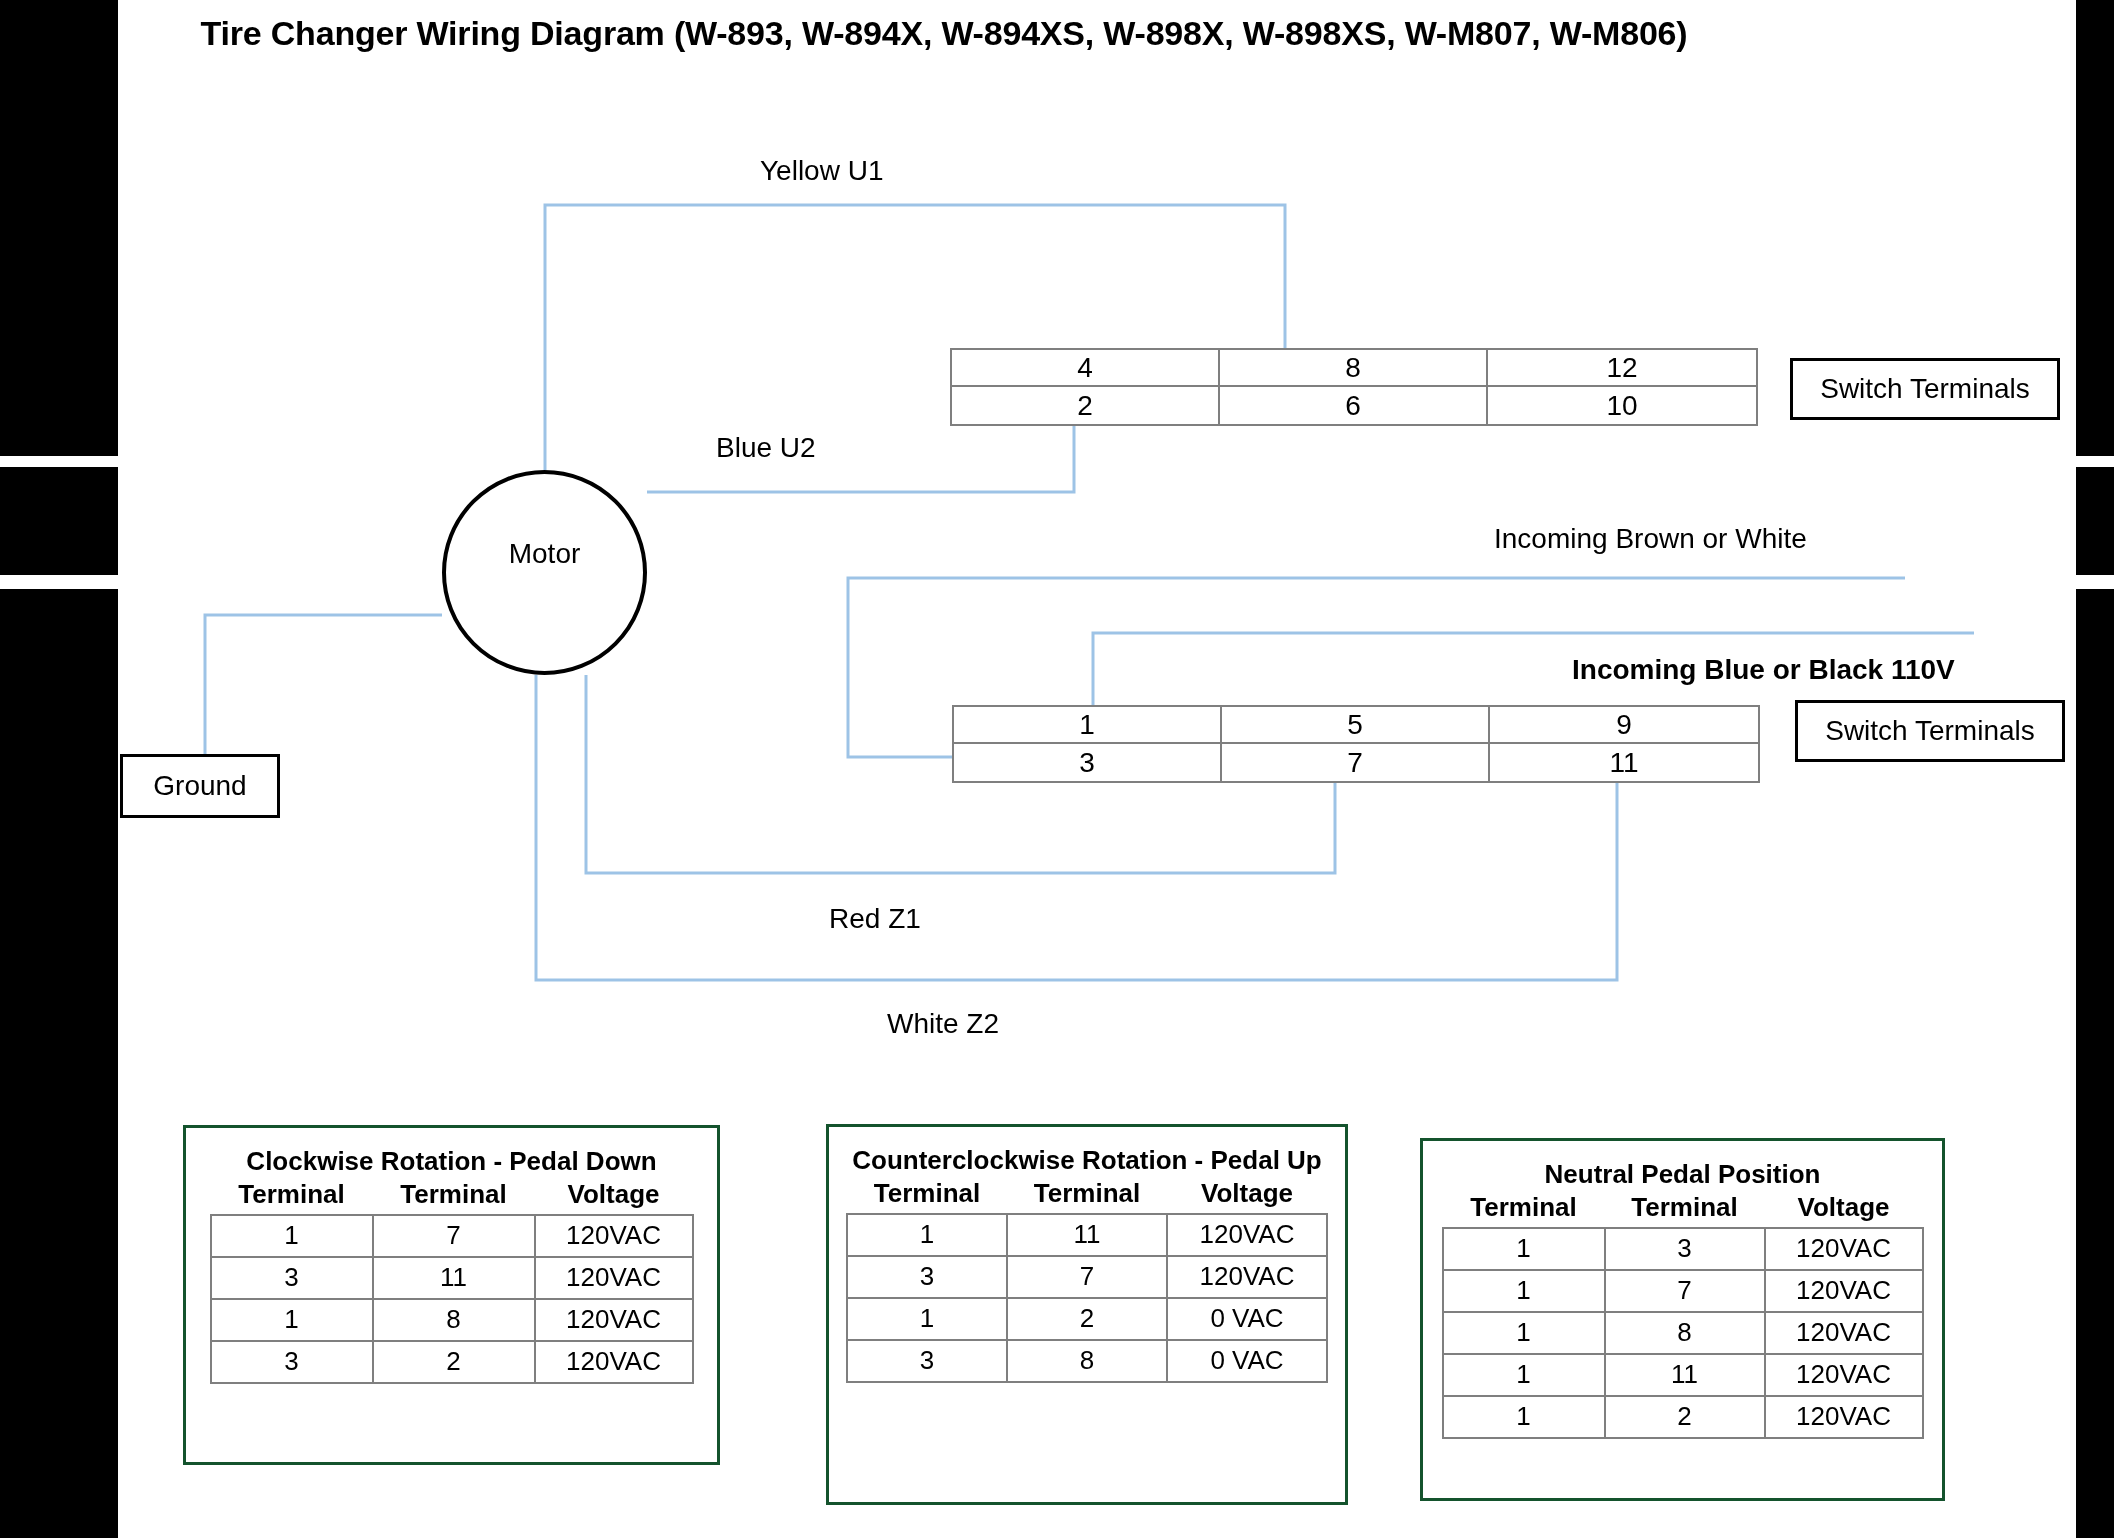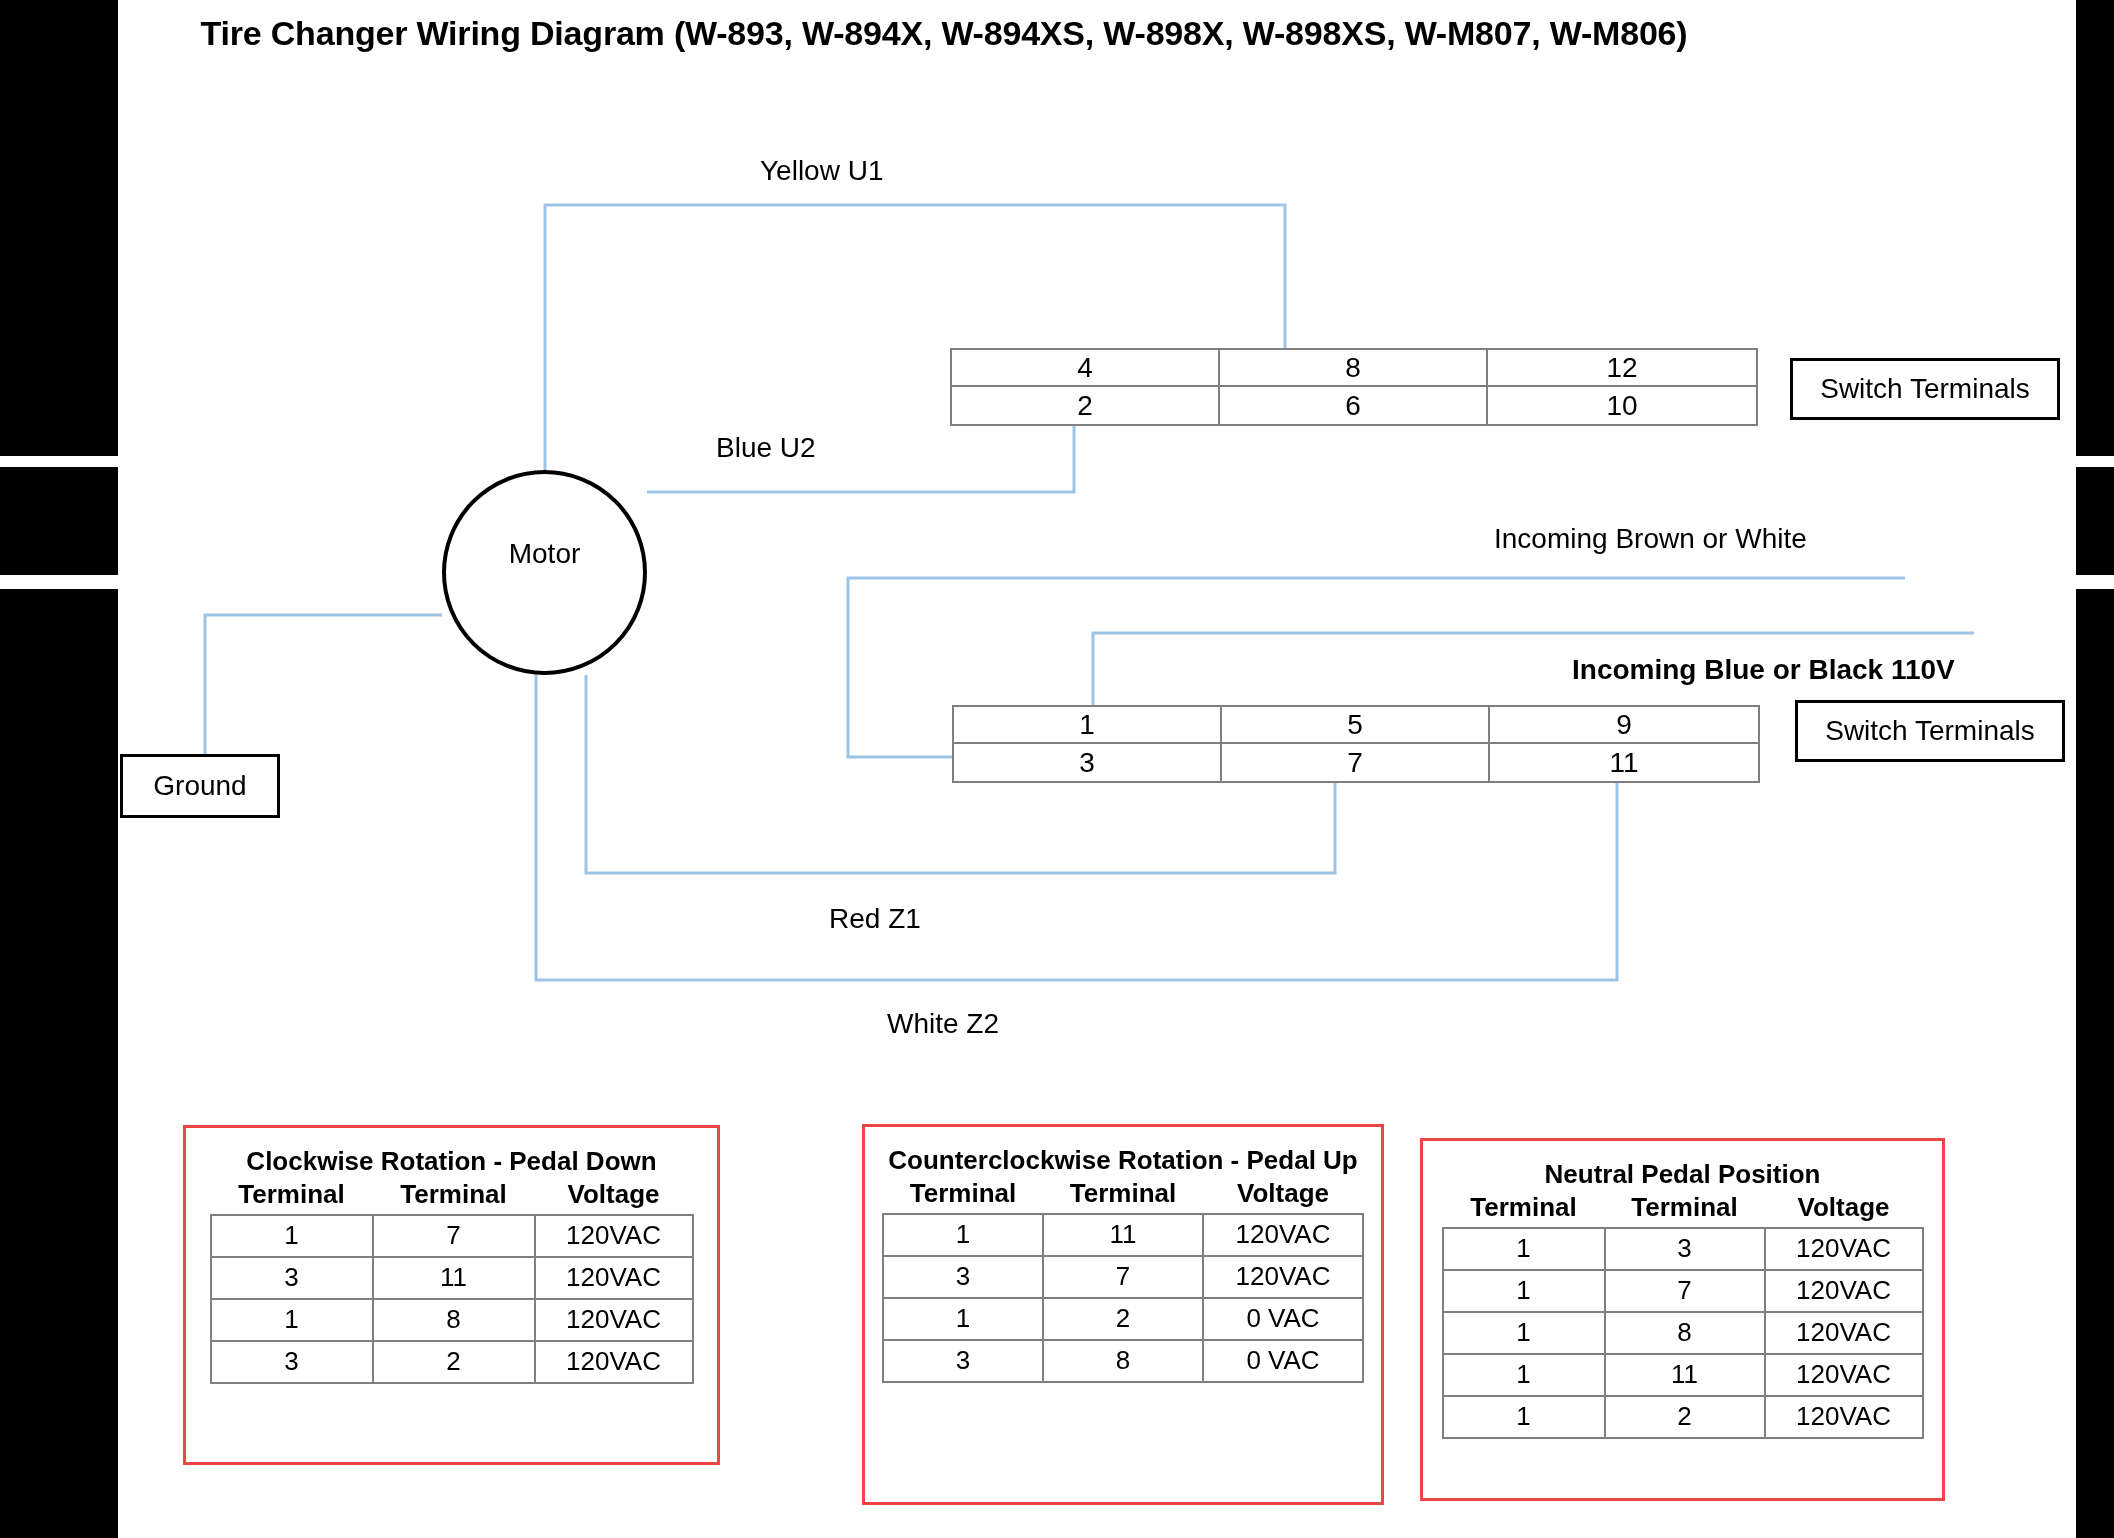--- a/index.html
+++ b/index.html
@@ -106,21 +106,21 @@
     font-size: 28px;
     color: #000;
     box-sizing: border-box;
   }
   .term-cell.c3 { border-right: none; }
   .term-cell.r2 { border-bottom: none; }
 
   
   .panel {
     position: absolute;
-    border: 3px solid #ef4444;
+    border: 3px solid #14532d;
     background: #fff;
     box-sizing: border-box;
   }
   .panel-title {
     text-align: center;
     font-size: 26px;
     font-weight: bold;
     color: #000;
     line-height: 1.18;
     padding: 0 10px;
@@ -250,21 +250,21 @@
       </tr>
       <tr>
         <td>3</td>
         <td>2</td>
         <td>120VAC</td>
       </tr>
     </tbody>
   </table>
 </div>
 
-<div class="panel" style="left:826px;top:1124px;width:522px;height:381px;margin-left:36px;">
+<div class="panel" style="left:826px;top:1124px;width:522px;height:381px;">
   <div class="panel-title" style="margin-top:18px;">Counterclockwise Rotation - Pedal Up</div>
   <table class="panel-table" style="width:480px;">
     <colgroup>
         <col style="width:160px">
         <col style="width:160px">
         <col style="width:160px">
       </colgroup>
     <thead>
       <tr>
         <th>Terminal</th>

